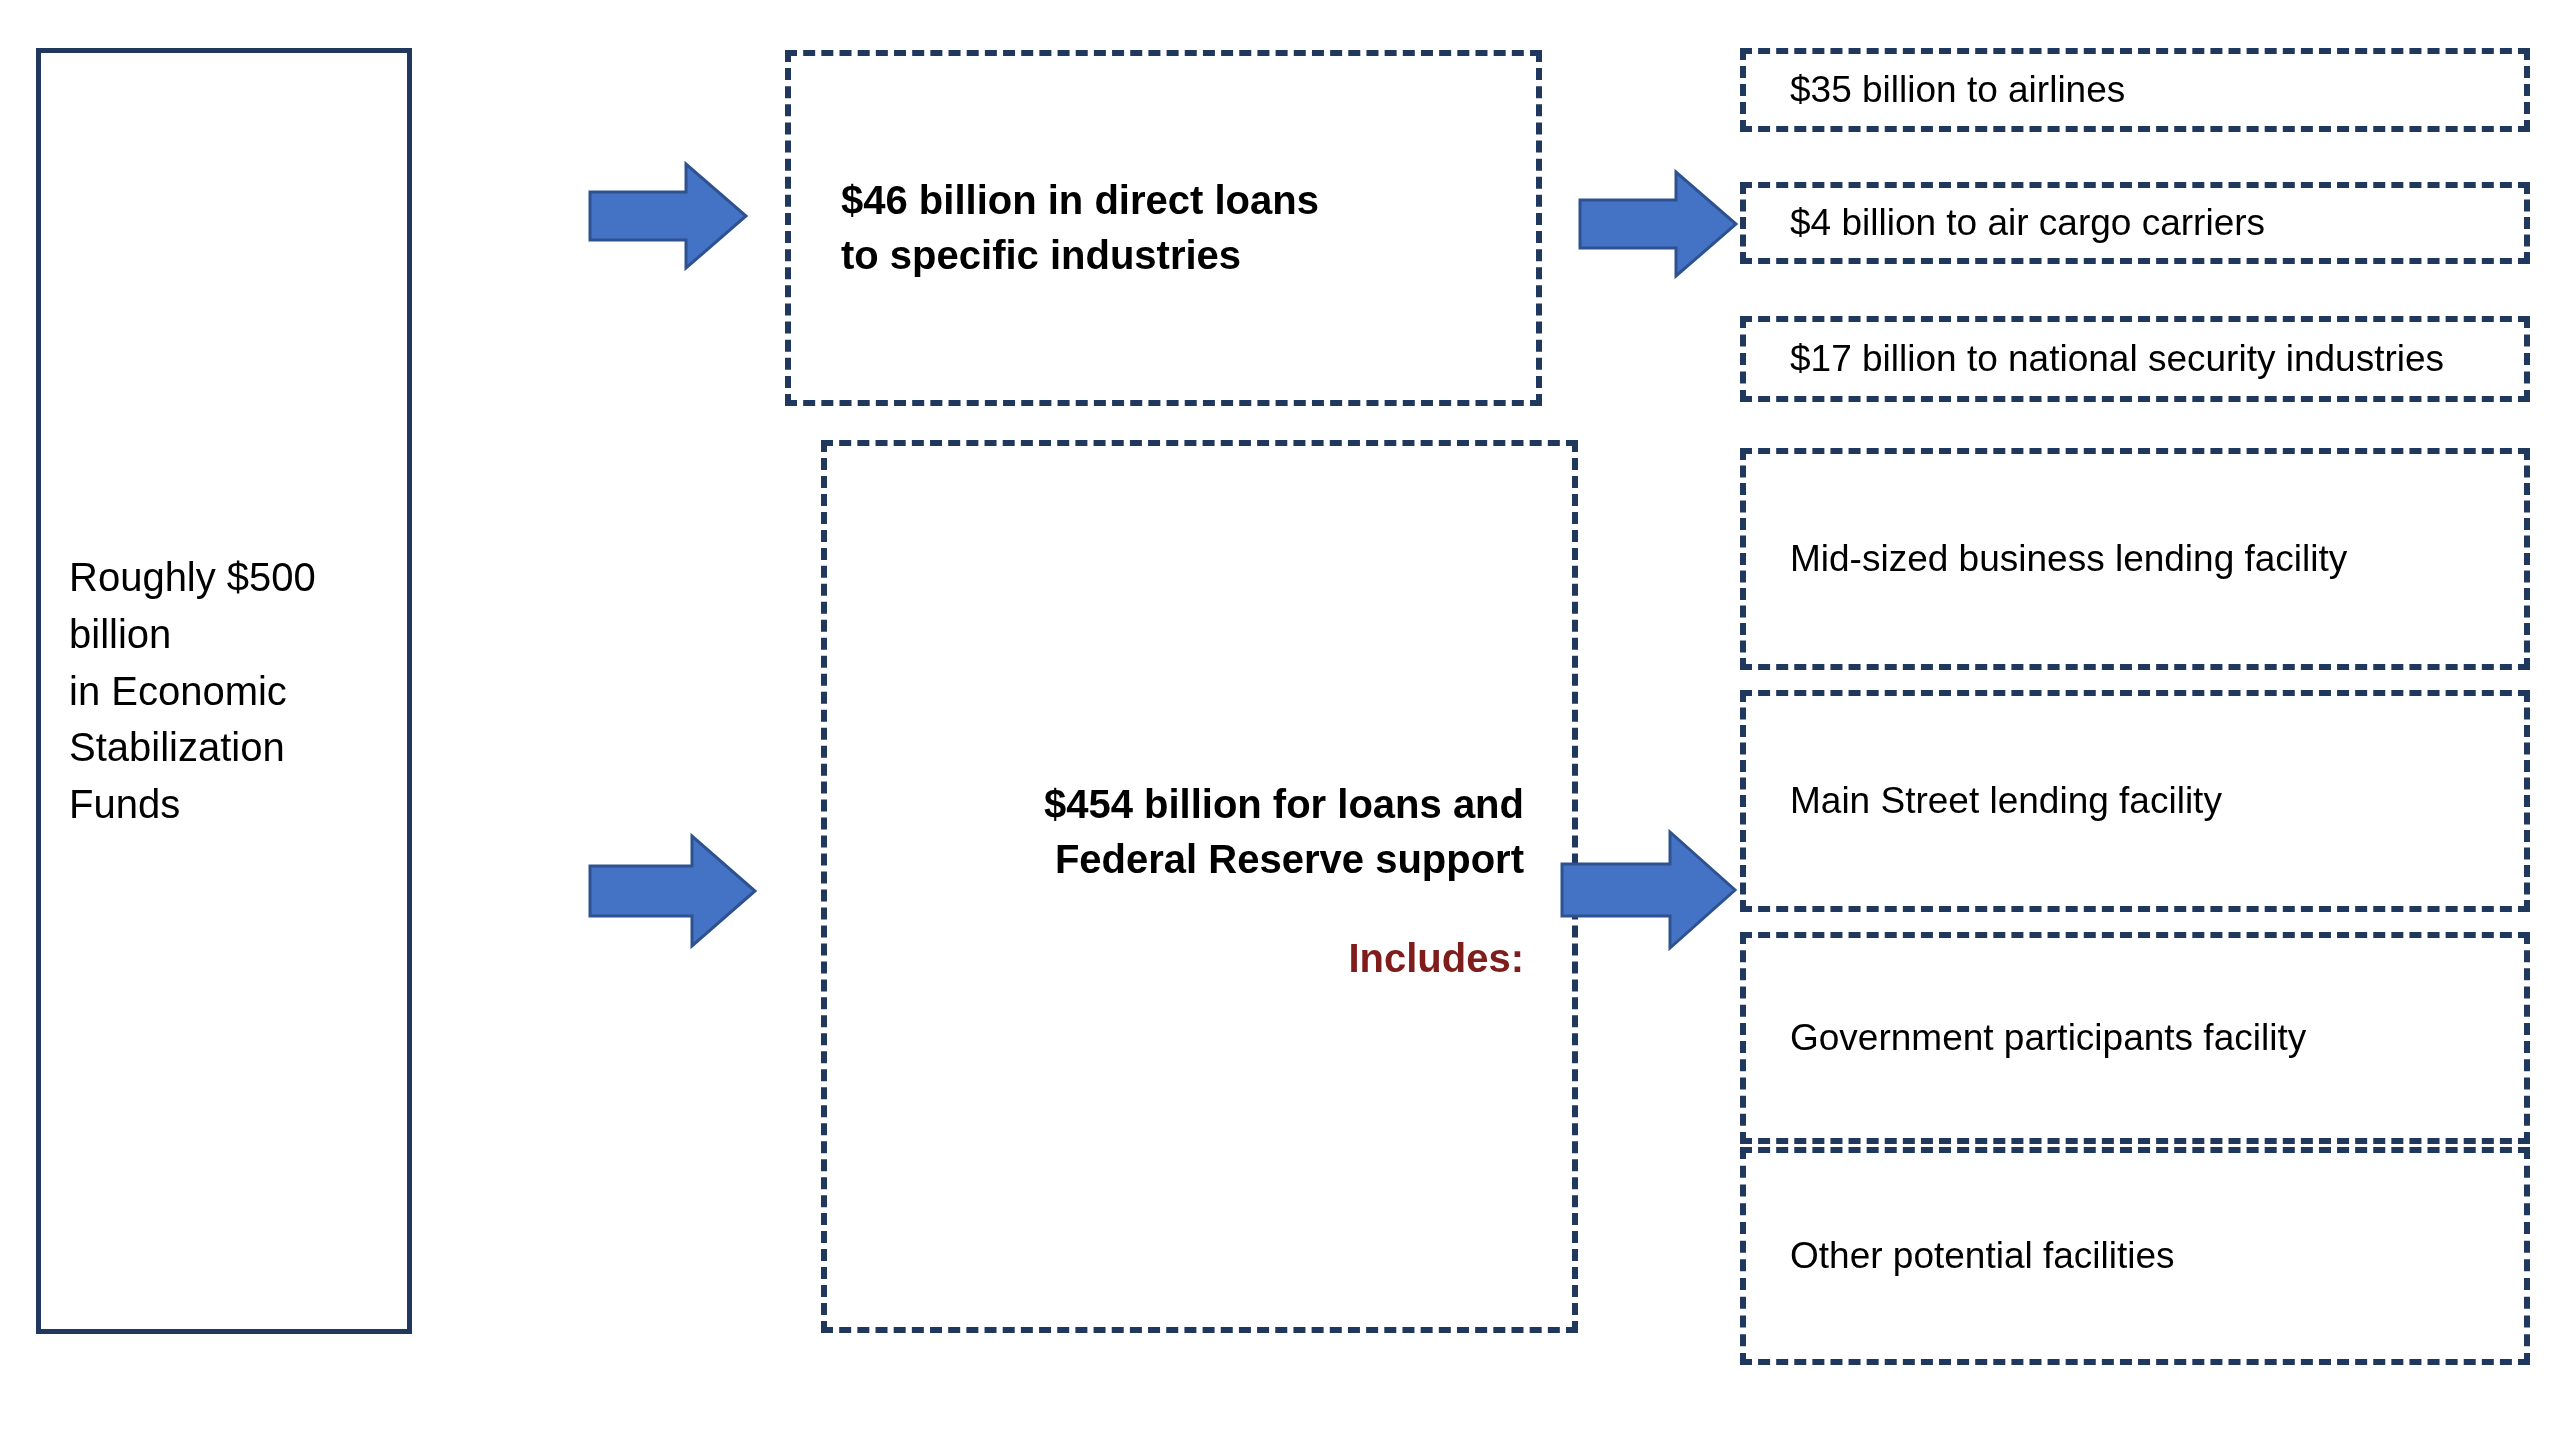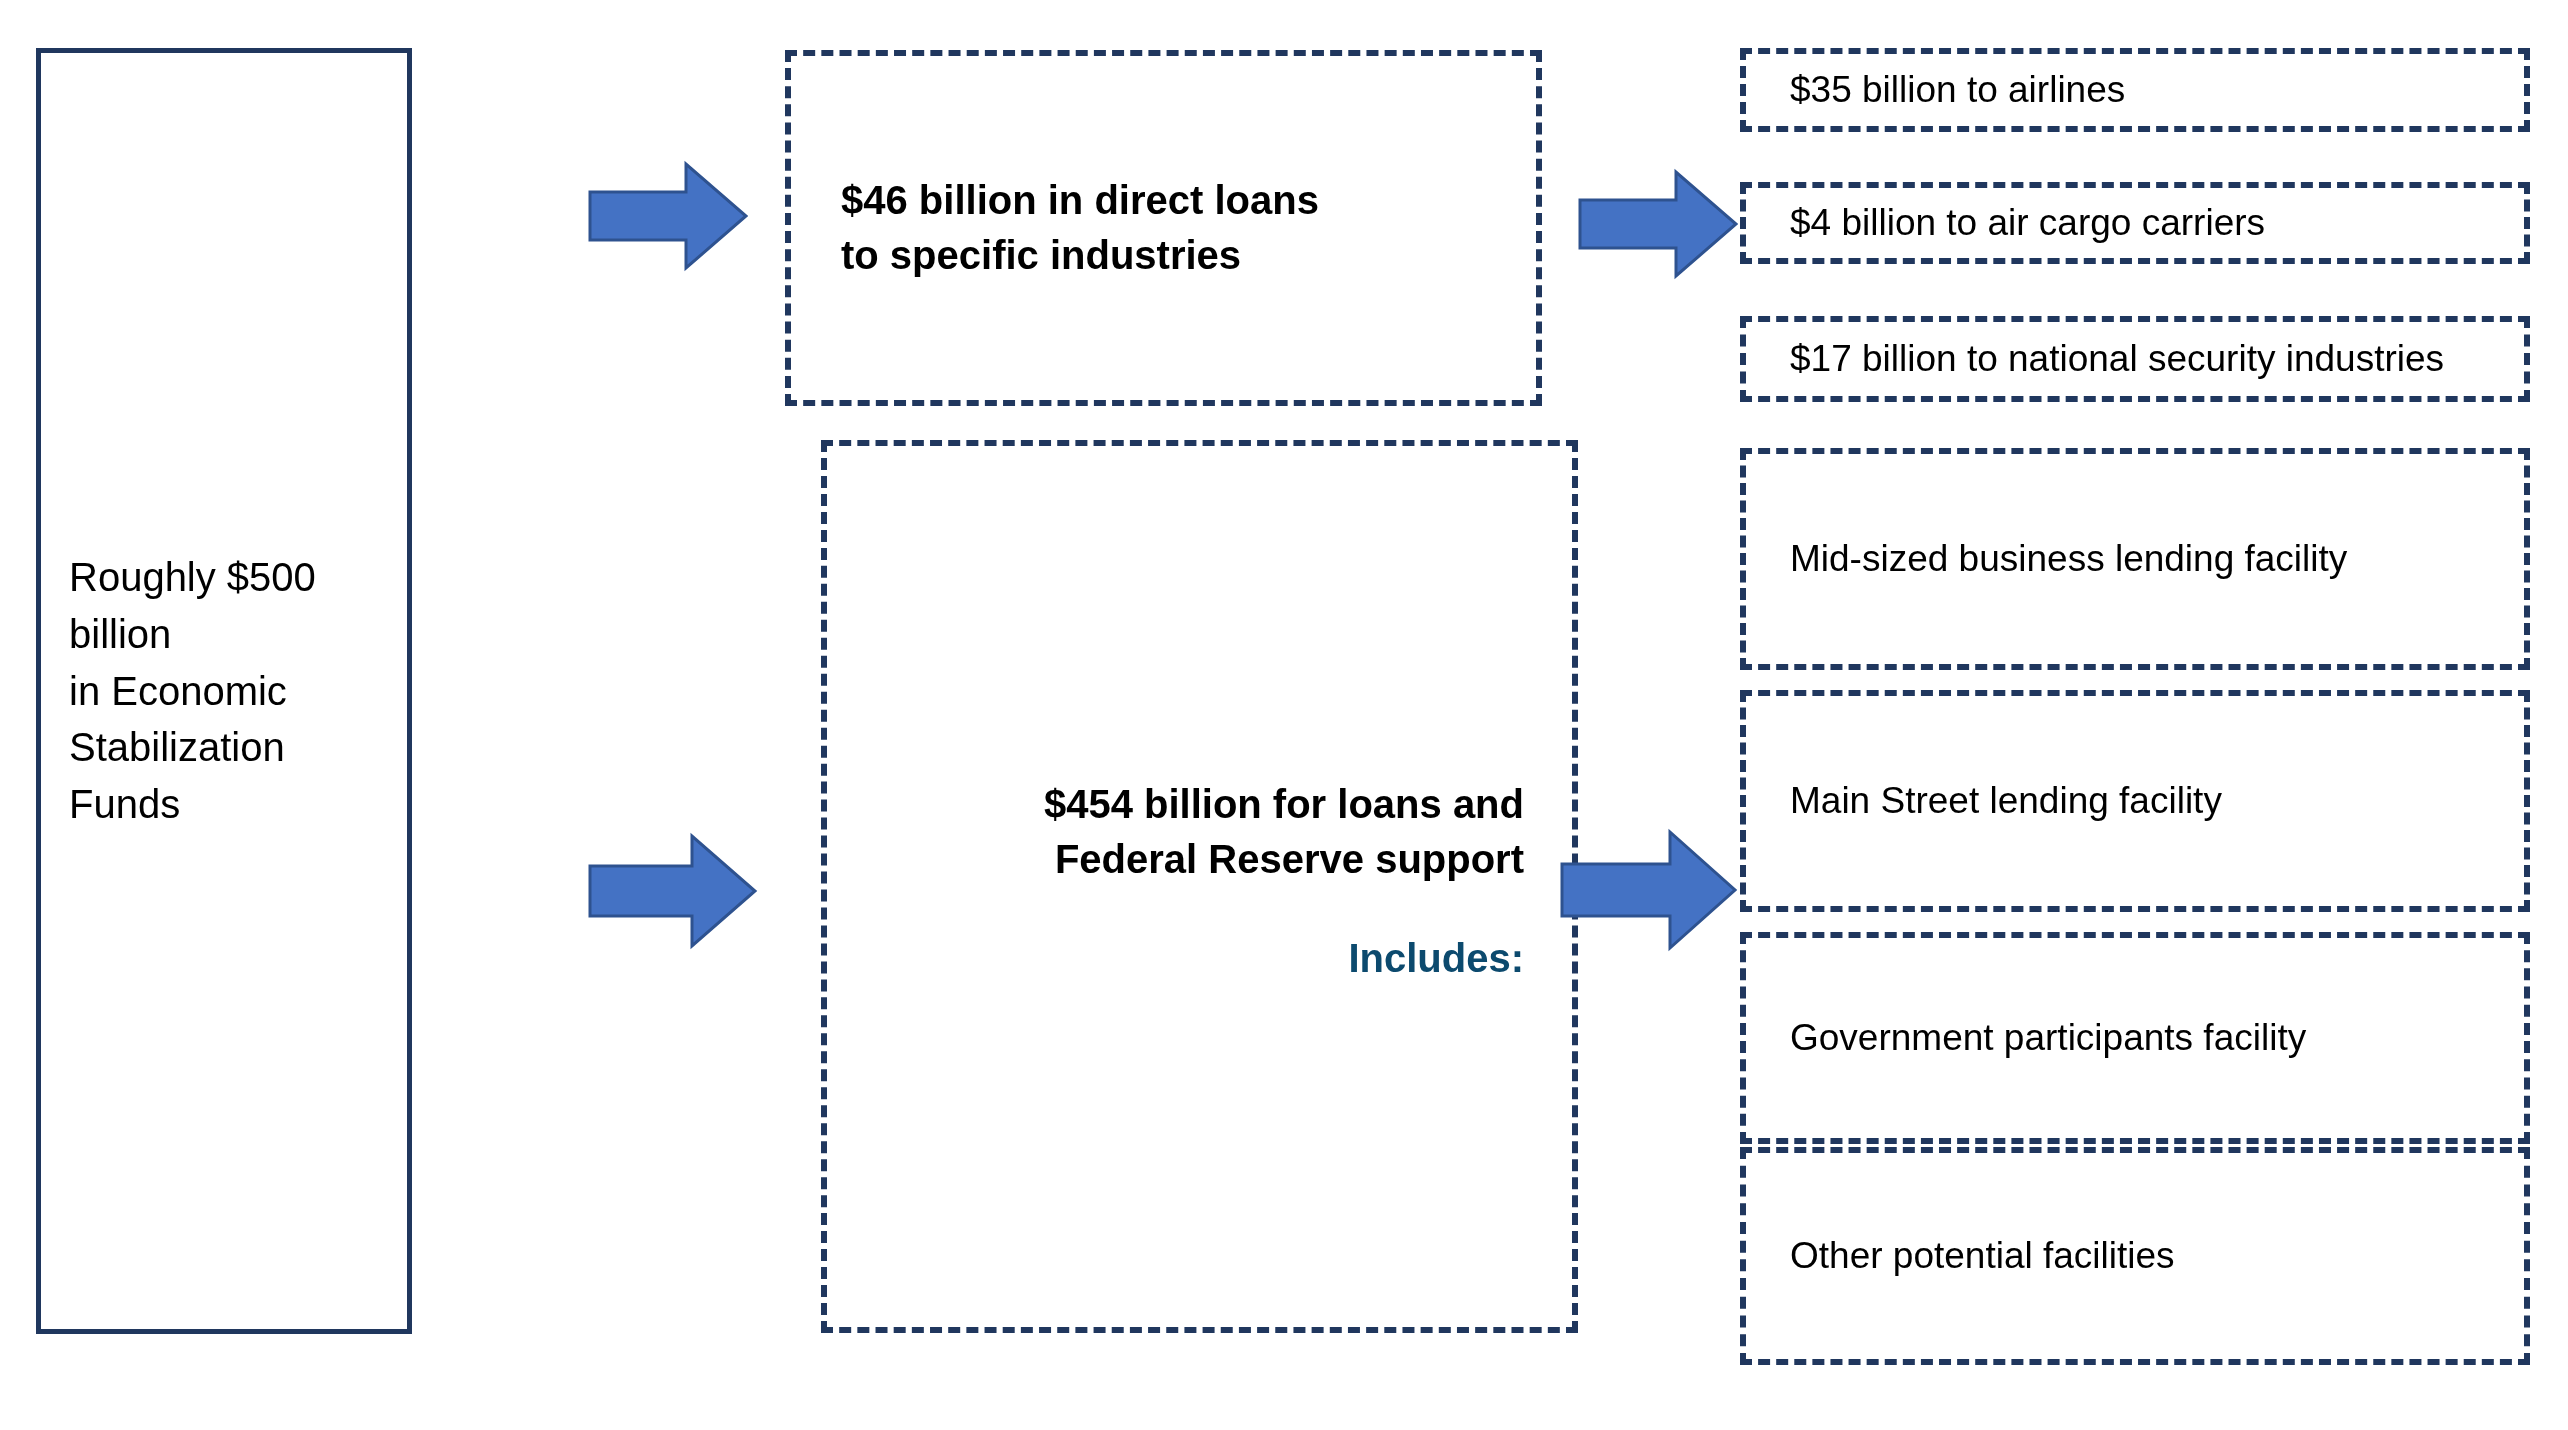--- a/index.html
+++ b/index.html
@@ -80,21 +80,21 @@
   #node-fed-support .lead {
     font-size: 40px;
     line-height: 1.38;
     color: #000;
     white-space: pre-line;
     margin: 0 0 44px 0;
   }
   #node-fed-support .includes {
     font-size: 40px;
     line-height: 1.38;
-    color: #0c4a6e;
+    color: #7f1d1d;
     margin: 0 0 10px 0;
   }
   #node-fed-support ul {
     margin: 0;
     padding: 0 0 0 34px;
     list-style: none;
   }
   #node-fed-support li {
     font-size: 40px;
     line-height: 1.50;

